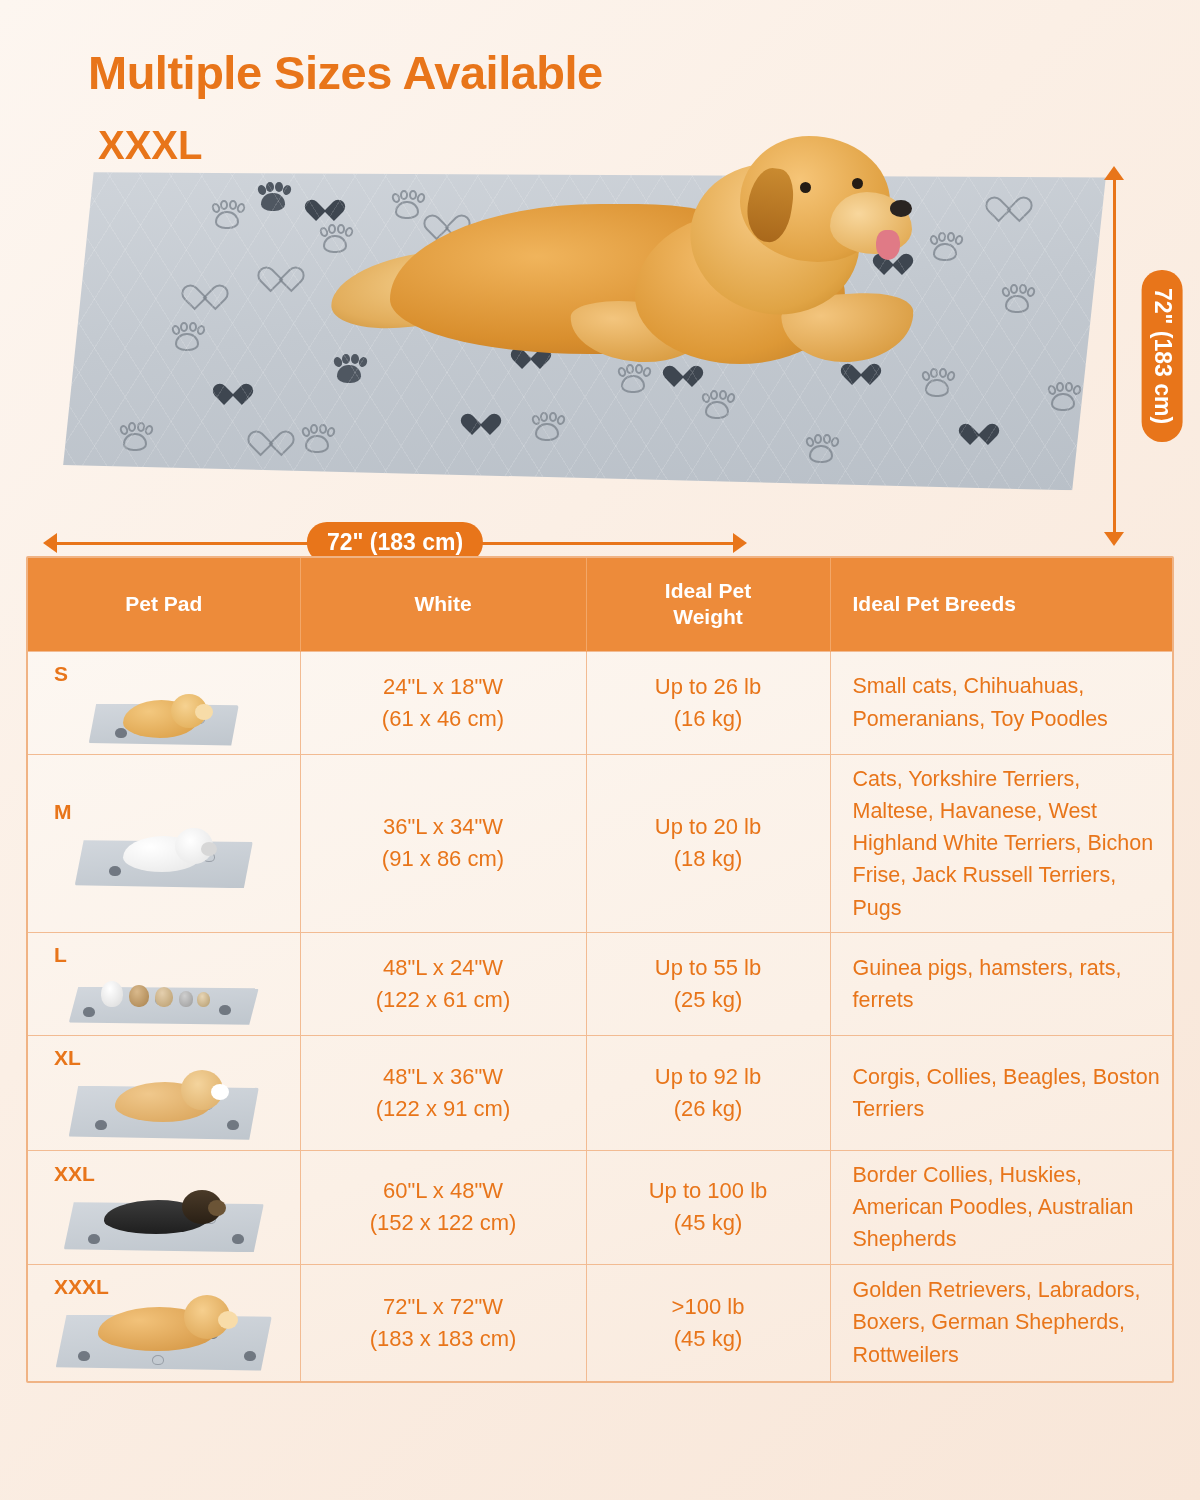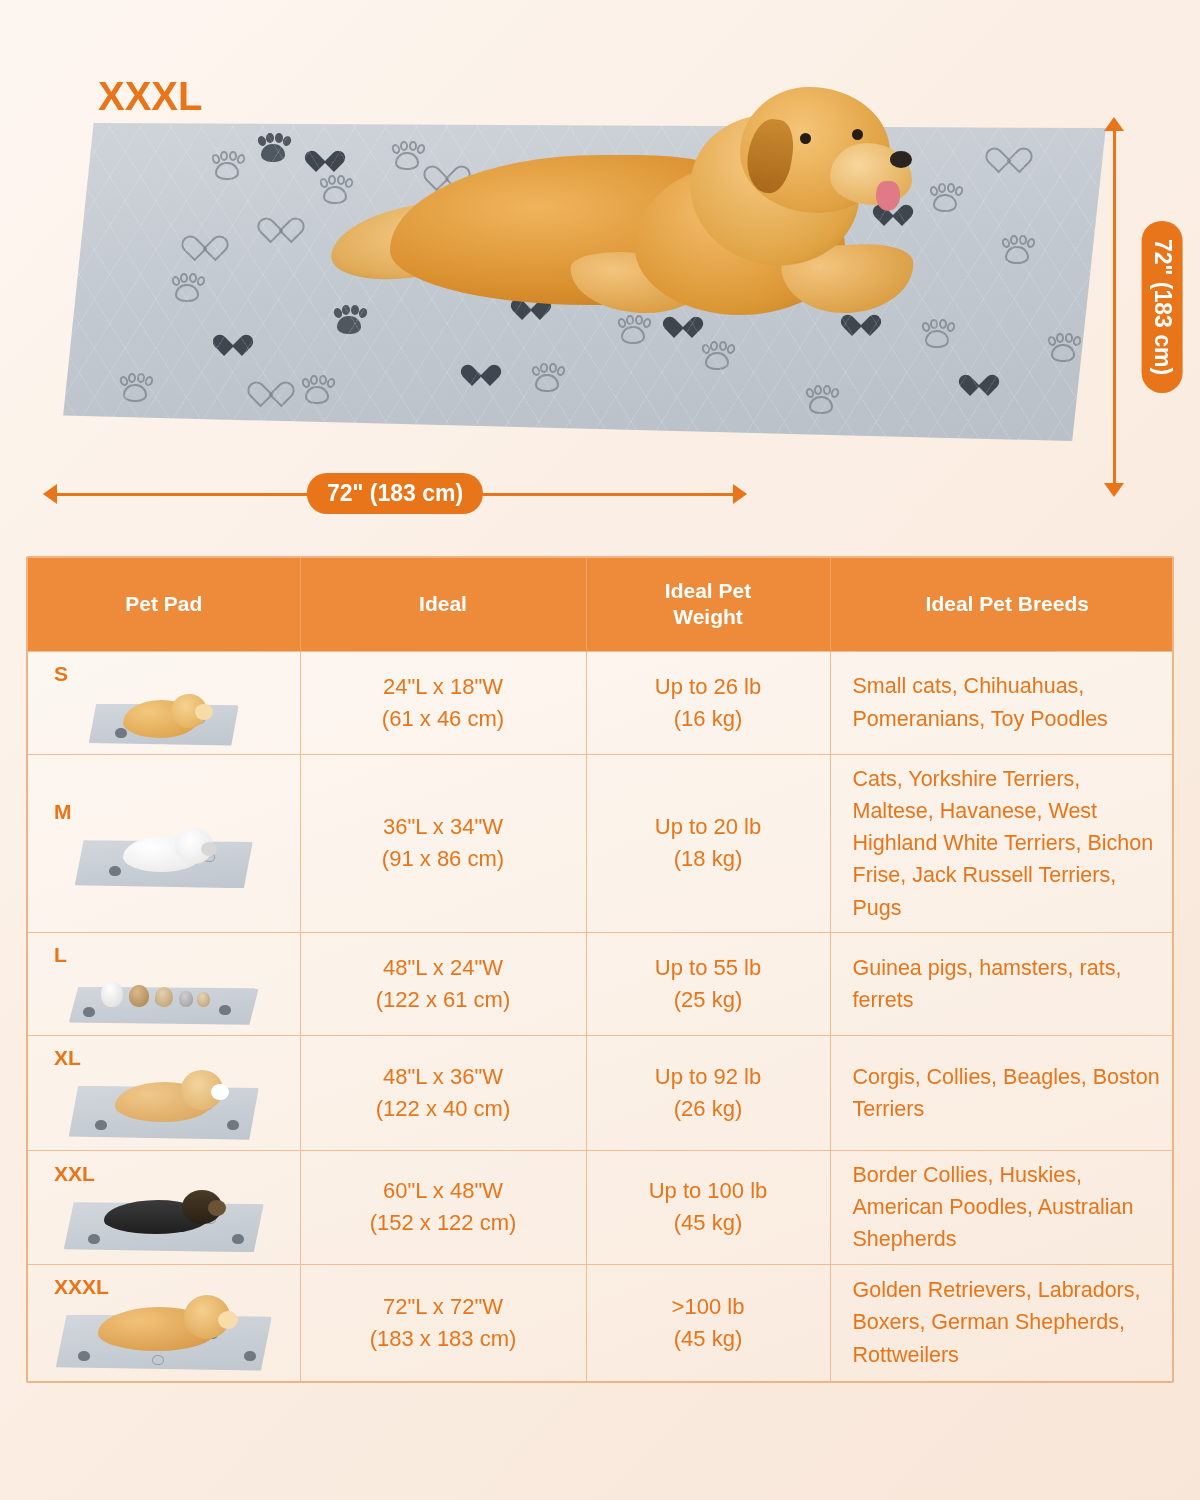--- a/index.html
+++ b/index.html
@@ -218,21 +218,21 @@
   thead th {
     background:#ED8B3A;
     color:#fff;
     font-size:21px;
     font-weight:bold;
     padding: 20px 10px;
     border-right:1px solid #f3a768;
     text-align:center;
     line-height:1.25;
   }
-  thead th:last-child { border-right:none; text-align:center; padding-left:22px;}
+  thead th:last-child { border-right:none; text-align:left; padding-left:22px;}
   tbody td {
     border-top: 1.5px solid #f2bb92;
     border-right: 1.5px solid #f2bb92;
     vertical-align: middle;
     padding: 8px 10px;
     color:#E8751A;
   }
   tbody td:last-child { border-right:none;margin-left:8px; }
 
   .col1 { width: 272px; }
@@ -302,20 +302,21 @@
   .smalls .s3 { left:68px; width:18px; height:20px; background: radial-gradient(ellipse at 40% 30%, #e4cfae, #b99c6c); }
   .smalls .s4 { left:92px; width:14px; height:16px; background: radial-gradient(ellipse at 40% 30%, #cfcfcf, #9a9a9a); }
   .smalls .s5 { left:110px; width:13px; height:15px; background: radial-gradient(ellipse at 40% 30%, #e8d6b6, #b39a6d); }
 </style>
 </head>
 <body>
 
 <div class="page">
 
   <div class="header">
+    <div class="title">Multiple Sizes Available</div>
     <div class="subtitle">XXXL</div>
   </div>
 
   <div class="hero">
     <div class="mat-wrap">
       <div class="mat">
         <div class="paws">
           <div class="paw outline" style="left:150px; top:28px;">
               <div class="t t1"></div>
               <div class="t t2"></div>
@@ -477,21 +478,21 @@
       <div class="arrow-r"></div>
       <div class="pill">72" (183 cm)</div>
     </div>
   </div>
 
   <div class="table-wrap">
     <table>
       <thead>
         <tr>
           <th class="col1">Pet Pad</th>
-          <th class="col2">Ideal</th>
+          <th class="col2">White</th>
           <th class="col3">
             <span>Ideal Pet</span><br>
             <span>Weight</span>
           </th>
           <th class="col4">Ideal Pet Breeds</th>
         </tr>
       </thead>
       <tbody>
 
         <tr>
@@ -605,21 +606,21 @@
               <div class="mini-dog corgi" style="left:46px;top:2px;width:120px;height:56px;">
                 <div class="md-body b1"></div>
                   <div class="md-body b2"></div>
                   <div class="md-body b3"></div>
               </div>
             </div>
           </td>
           <td class="col2">
             <div class="size-text">
               <span>48"L x 36"W</span><br>
-              <span>(122 x 40 cm)</span>
+              <span>(122 x 91 cm)</span>
             </div>
           </td>
           <td class="col3">
             <div class="weight-text">
               <span>Up to 92 lb</span><br>
               <span>(26 kg)</span>
             </div>
           </td>
           <td class="col4">
             <div class="breeds-text">Corgis, Collies, Beagles, Boston Terriers</div>

